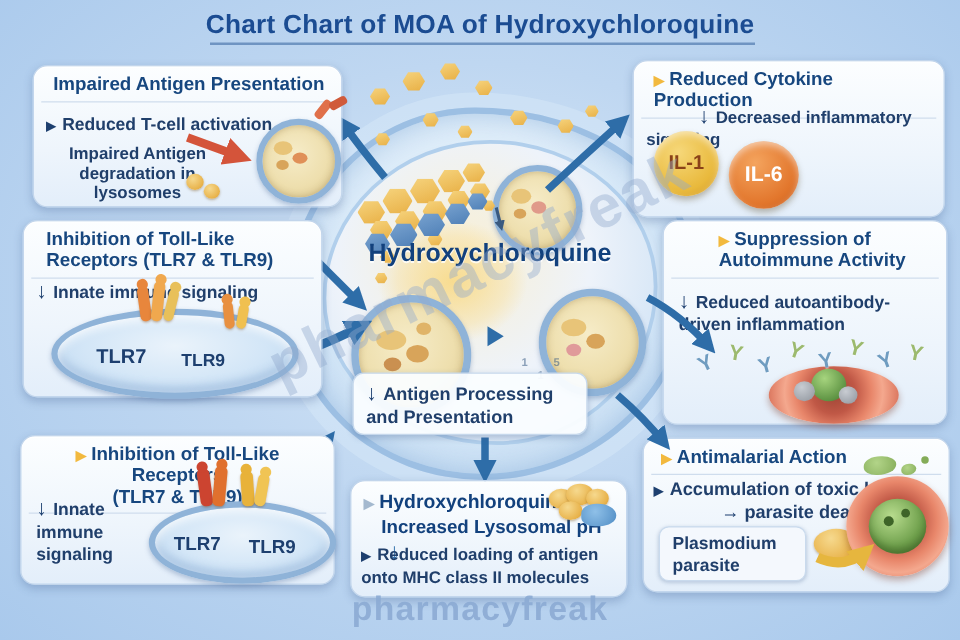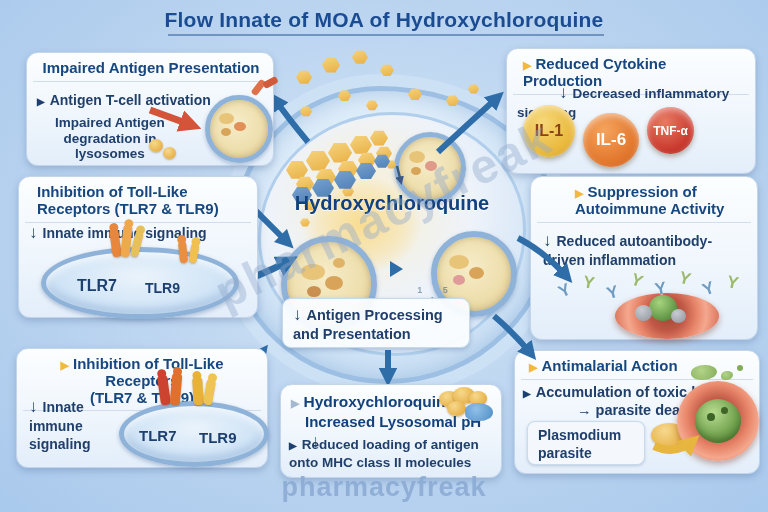--- a/index.html
+++ b/index.html
@@ -86,21 +86,21 @@
   svg.arrlayer.top{z-index:5;}
   .cluster-oval{position:absolute;border-radius:50%;background:radial-gradient(circle at 38% 32%, #f6d98e, #e8b24a 70%, #cc8c2e);box-shadow:0 1px 2px rgba(120,80,20,.4);}
   .blob-blue{position:absolute;border-radius:50% 60% 55% 45%;background:radial-gradient(circle at 40% 35%, #8fc0e8, #4f8cc4);}
   .blob-green{position:absolute;border-radius:55% 45% 60% 40%;background:radial-gradient(circle at 40% 35%, #b2d488, #84ac58);}
 </style>
 </head>
 <body>
 
 <div id="canvas">
 
-  <div class="title">Flow Innate of MOA of Hydroxychloroquine</div>
+  <div class="title">Chart Chart of MOA of Hydroxychloroquine</div>
   <div class="title-underline"></div>
 
   <div class="cell-outer"></div>
   <div class="cell-inner"></div>
   <div class="glow"></div>
 
   <div class="lyso" style="left:281px;top:236px;width:84px;height:84px;">
     <i style="left:14px;top:22px;width:24px;height:16px;background:#e8c478;"></i>
     <i style="left:38px;top:34px;width:18px;height:14px;background:#d8a45a;"></i>
     <i style="left:20px;top:44px;width:14px;height:11px;background:#ca9050;"></i>
@@ -121,21 +121,21 @@
   <div class="ph-tri"></div>
   <div class="ph-scale">1 5 1</div>
   <div class="note-box">
     <span class="pt"><span class="dn">↓</span><span>Antigen Processing and Presentation</span></span>
   </div>
 
   <div class="panel" style="left:26px;top:52px;width:246px;height:112px;">
     <div class="hdr" style="text-align:center;">Impaired Antigen Presentation</div>
     <div class="sep"></div>
     <div class="abs" style="left:10px;top:38px;">
-      <span class="pt"><span class="bul-n">▶</span><span>Antigen T-cell activation</span></span>
+      <span class="pt"><span class="bul-n">▶</span><span>Reduced T-cell activation</span></span>
     </div>
     <div class="abs pt" style="left:16px;top:62px;width:134px;text-align:center;font-size:13.5px;">Impaired Antigen degradation in lysosomes</div>
     <div class="lyso" style="left:178px;top:42px;width:58px;height:58px;border-width:5px;">
       <i style="left:9px;top:13px;width:15px;height:11px;background:#e8c478;"></i>
       <i style="left:24px;top:22px;width:12px;height:9px;background:#e09058;"></i>
       <i style="left:11px;top:28px;width:10px;height:8px;background:#d8a45a;"></i>
     </div>
     <div class="abs" style="left:228px;top:26px;width:7px;height:17px;background:#e0704a;border-radius:3px;transform:rotate(38deg);"></div>
     <div class="abs" style="left:240px;top:22px;width:7px;height:15px;background:#d05a3a;border-radius:3px;transform:rotate(62deg);"></div>
     <div class="cluster-oval" style="left:122px;top:86px;width:14px;height:13px;"></div>
@@ -182,23 +182,20 @@
     </div>
     <div class="sep"></div>
     <div class="abs" style="left:10px;top:34px;">
       <span class="pt" style="font-size:13.5px;margin-left:42px;"><span class="dn">↓</span><span>Decreased inflammatory signaling</span></span>
     </div>
     <div class="cyt" style="left:16px;top:56px;width:52px;height:52px;font-size:16px;color:#8a4218;background:radial-gradient(circle at 38% 32%, #f6d87a, #e9b93c 65%, #cf9526);">
       <span>IL-1</span>
       </div>
     <div class="cyt" style="left:76px;top:64px;width:56px;height:54px;font-size:17px;color:#ffffff;background:radial-gradient(circle at 38% 32%, #f4a45e, #e2762c 65%, #c25a1c);">
       <span>IL-6</span>
-      </div>
-    <div class="cyt" style="left:140px;top:58px;width:47px;height:47px;font-size:12px;color:#ffffff;background:radial-gradient(circle at 38% 32%, #e87a62, #c93a2e 65%, #a82a20);">
-      <span>TNF-α</span>
       </div>
   </div>
 
   <div class="panel" style="left:530px;top:176px;width:226px;height:162px;">
     <div class="hdr" style="padding-left:16px;margin-left:28px;">
       <span class="bul-y">▶</span><span>Suppression of Autoimmune Activity</span>
     </div>
     <div class="sep"></div>
     <div class="abs" style="left:12px;top:54px;width:200px;">
       <span class="pt"><span class="dn">↓</span><span>Reduced autoantibody-driven inflammation</span></span>

